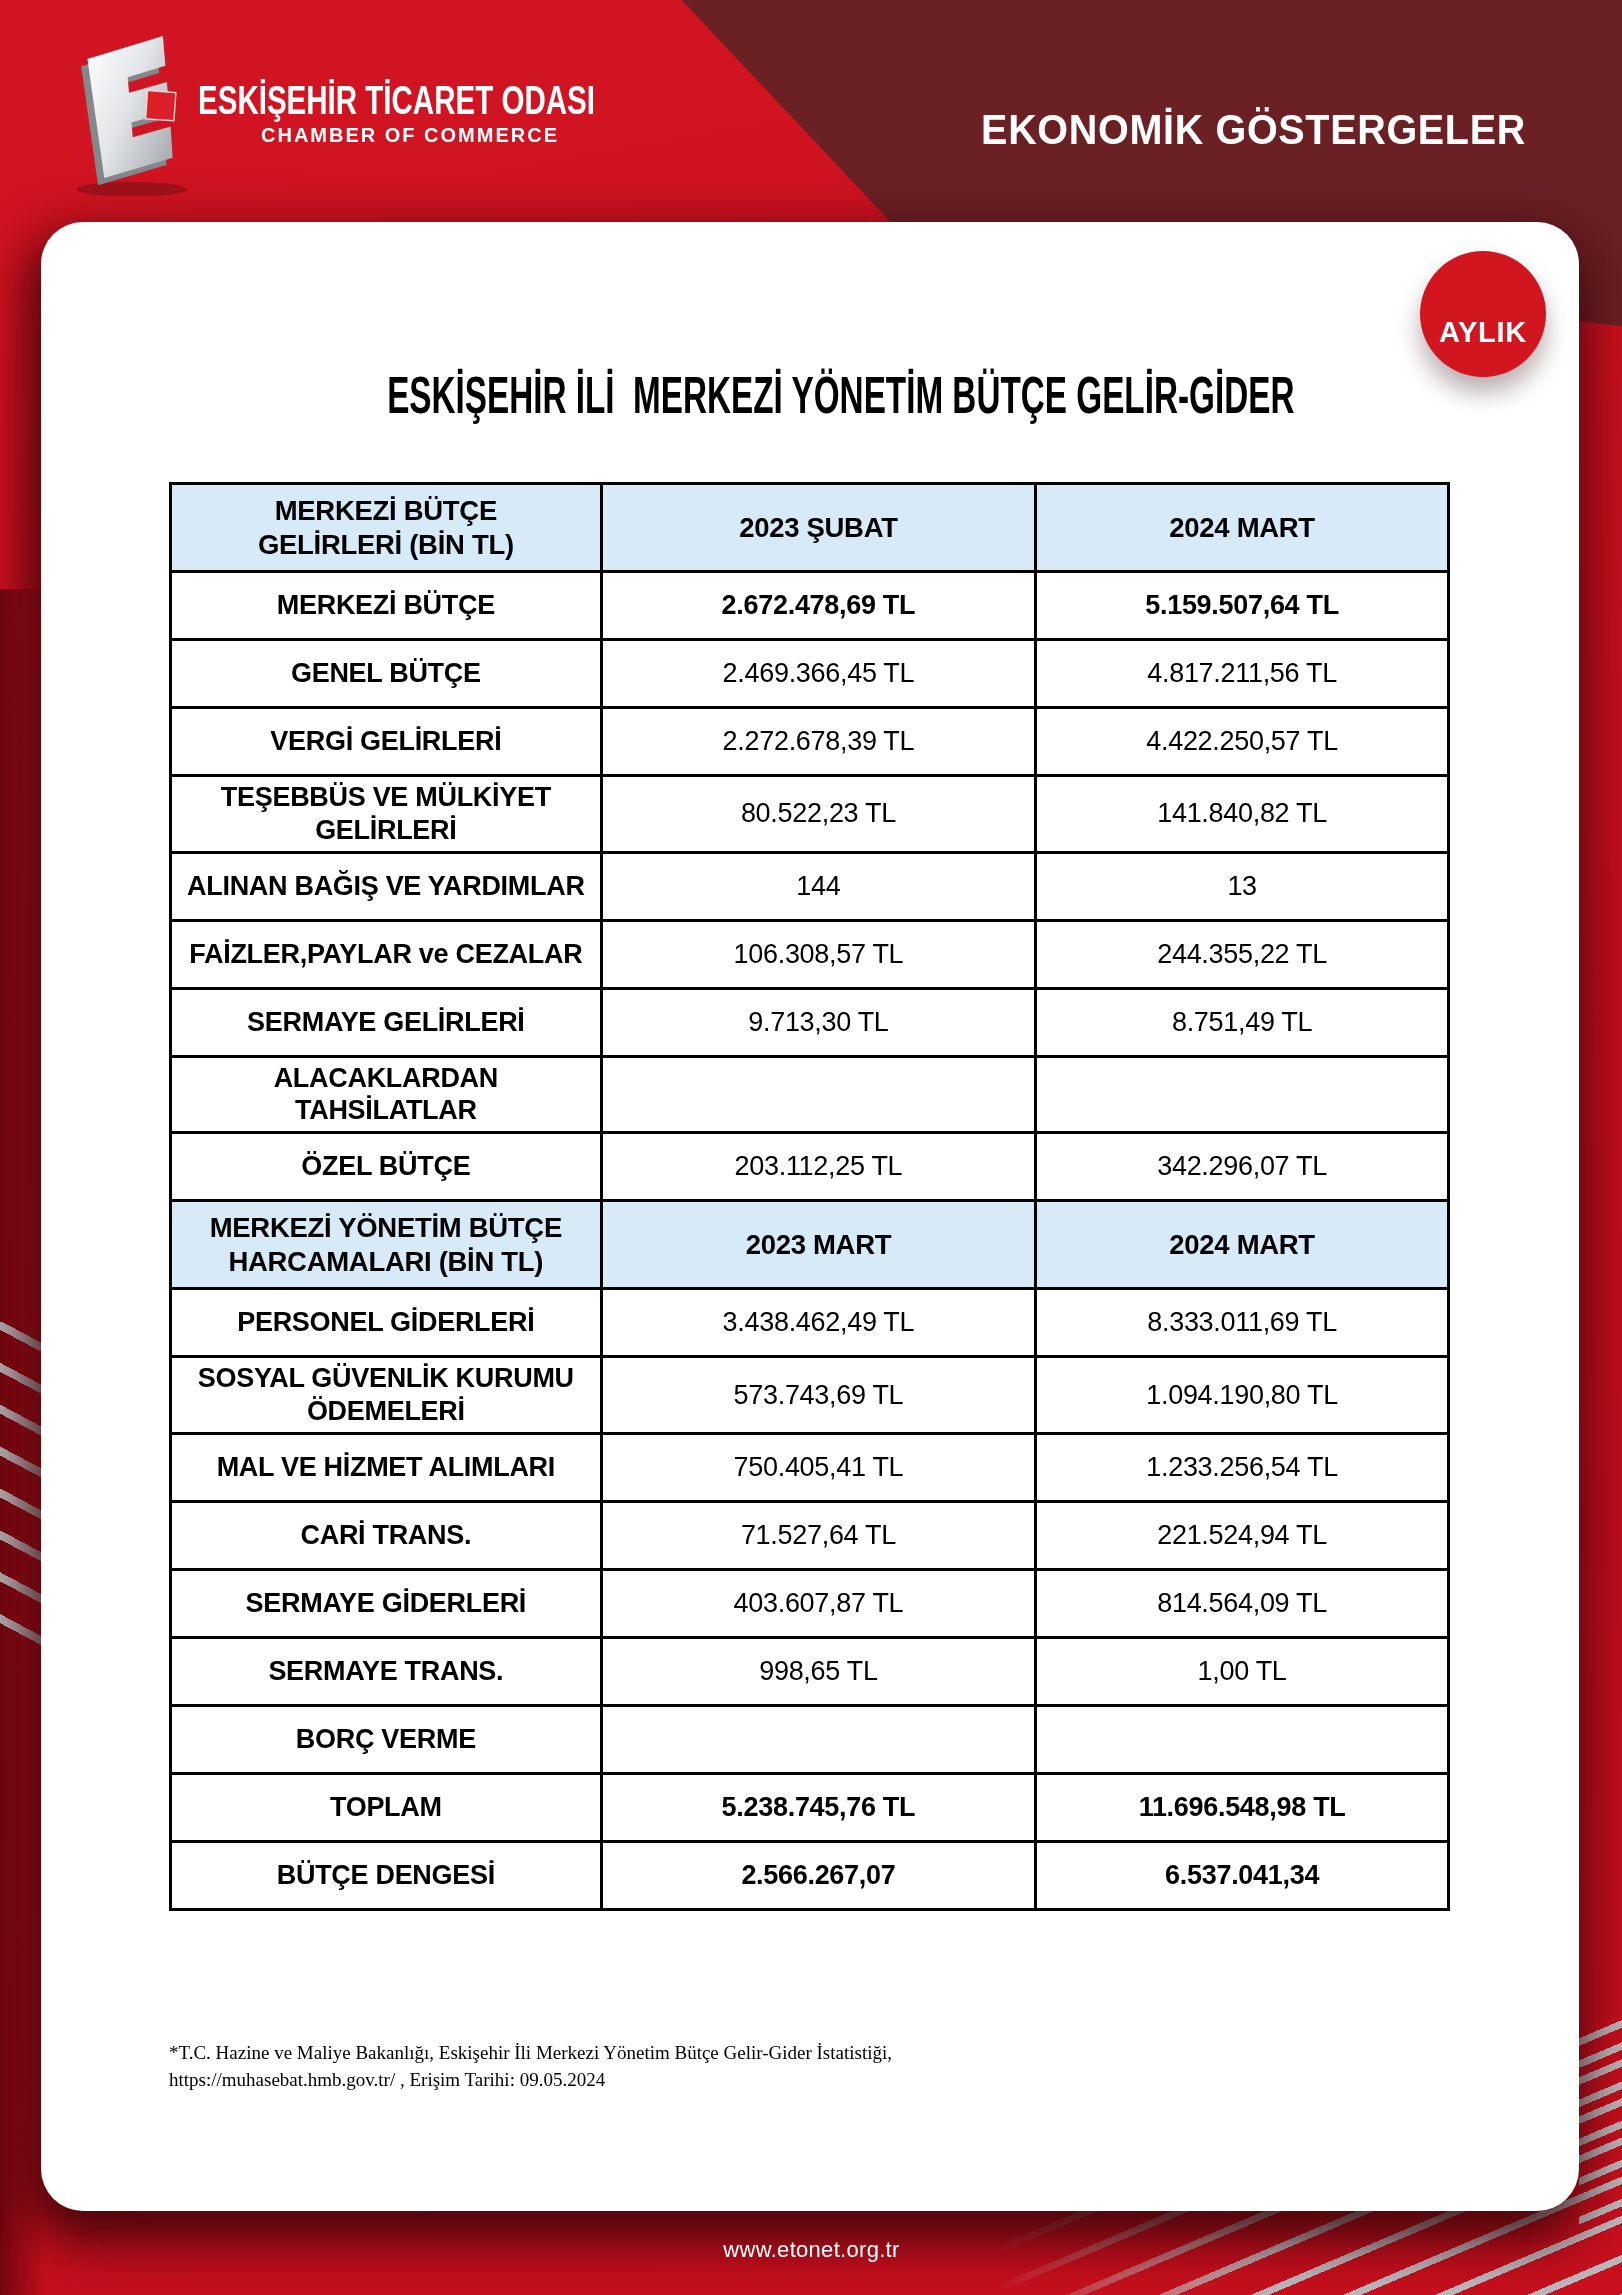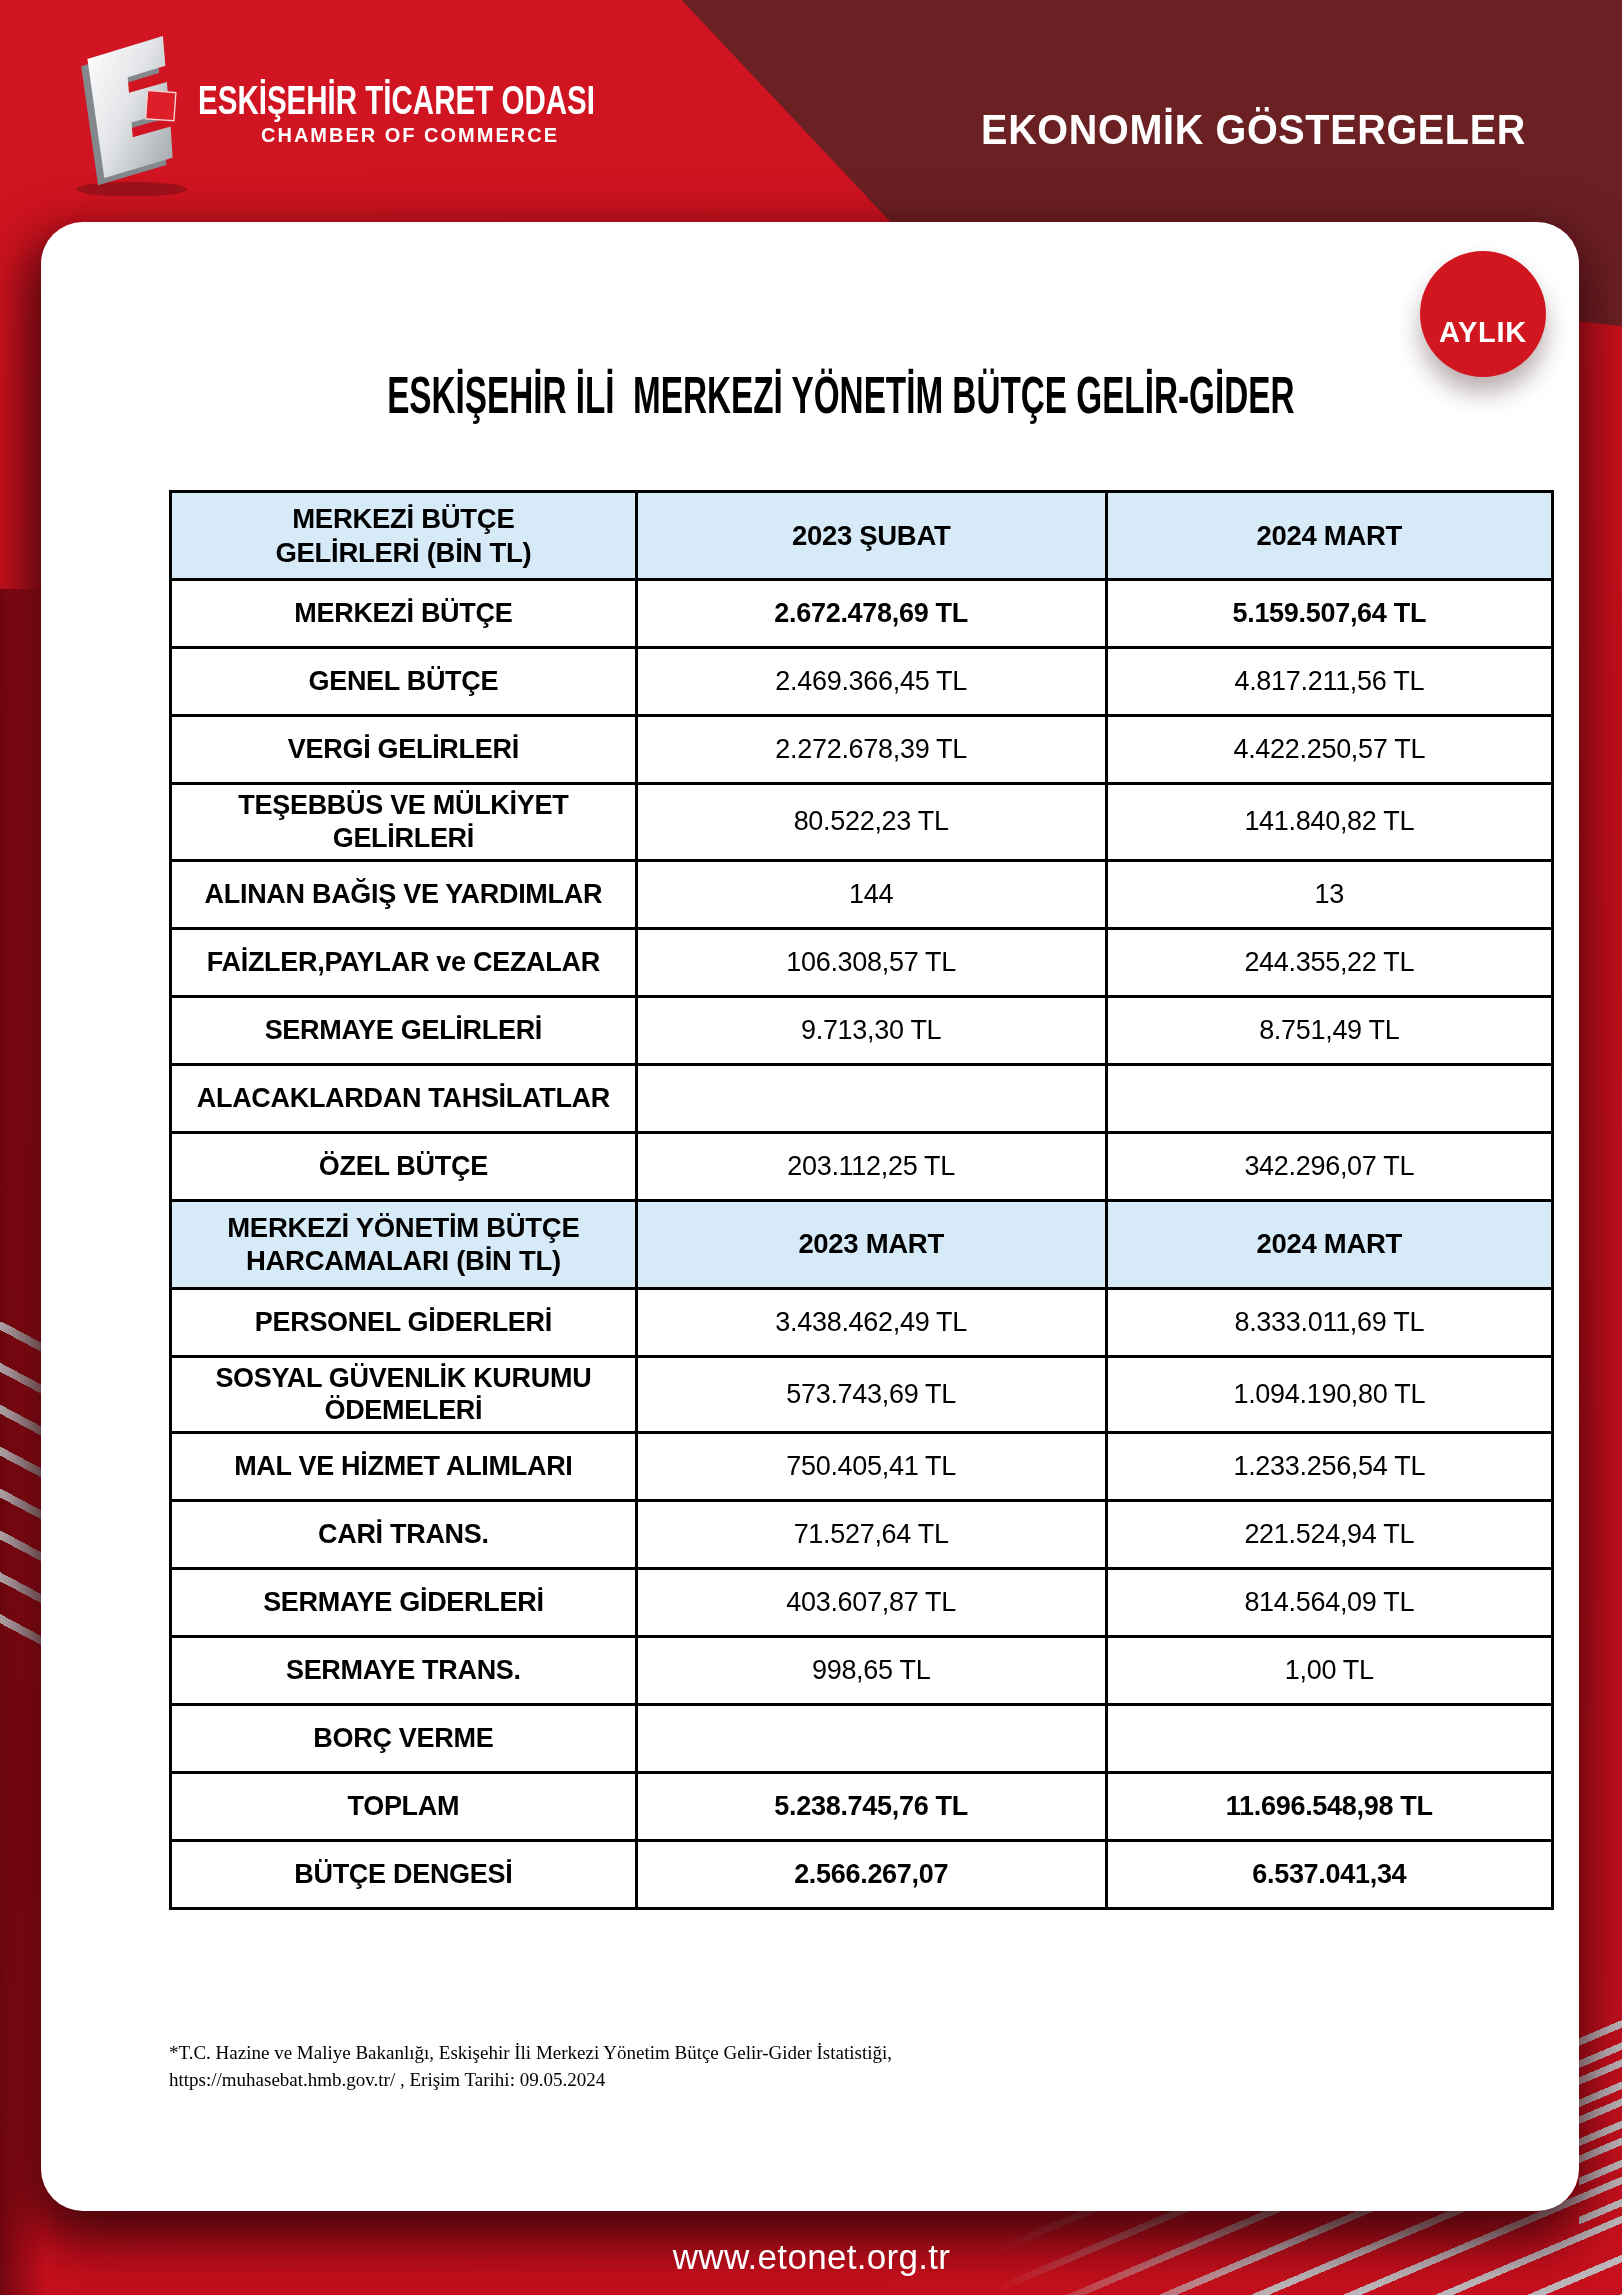--- a/index.html
+++ b/index.html
@@ -85,21 +85,21 @@
     position:absolute; left:0; top:143px; width:100%;
     text-align:center; padding-left:62px;
   }
   .report-title span {
     display:inline-block; color:#000; font-size:52px; font-weight:700;
     white-space:pre;
     transform:scaleX(.64); transform-origin:center top;
   }
 
   
-  .table-wrap { position:absolute; left:128px; top:268px; width:1385px;border-radius:30px; }
+  .table-wrap { position:absolute; left:128px; top:260px; width:1281px;border-radius:30px; }
   table.budget {
     width:100%; border-collapse:collapse; border:3.3px solid #000;
     table-layout:fixed;
   }
   table.budget td {
     border:3.9px solid #000;
     text-align:center; vertical-align:middle;
     font-size:27px; color:#000; padding:3.9px 11.8px;
     letter-spacing:-0.3px; line-height:1.22;
   }
@@ -111,21 +111,21 @@
   
   .source-note {
     position:absolute; left:128px; top:1818px; width:1309px;
     font-family:"Liberation Serif","DejaVu Serif",serif;
     font-size:19px; color:#000; line-height:1.42;
   }
 
   
   .footer-url {
     position:absolute; left:0; top:2237px; width:1623px;
-    text-align:center; color:#fff; font-size:35px; letter-spacing:0.3px;
+    text-align:center; color:#fff; font-size:22px; letter-spacing:0.3px;
   }
 </style>
 </head>
 <body>
 
 <div class="page">
 
   <div class="maroon-corner"></div>
   <div class="edge-left-shade"></div>
   <div class="stripes-left"></div>

